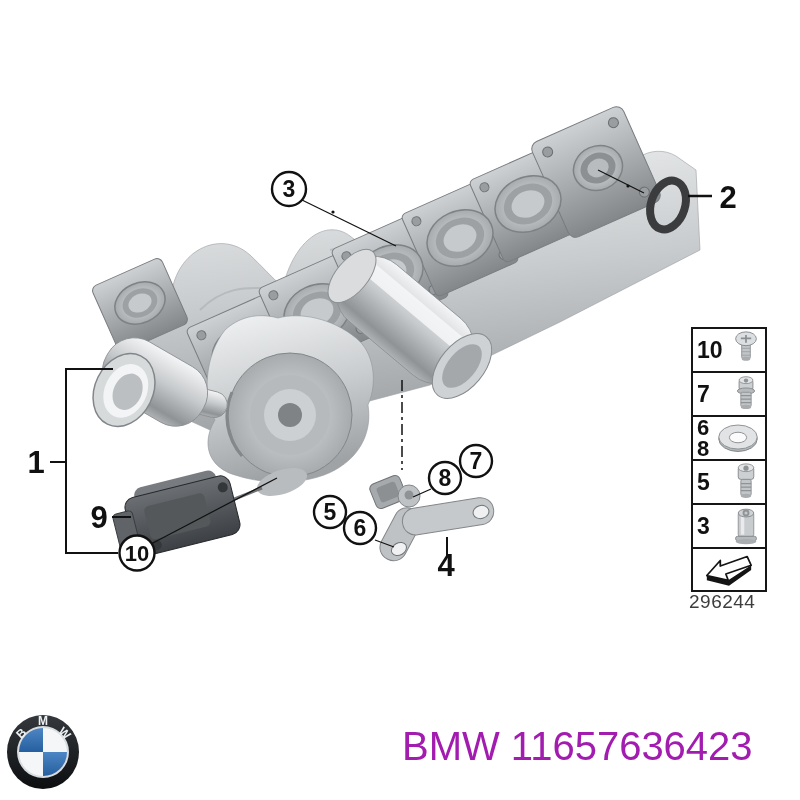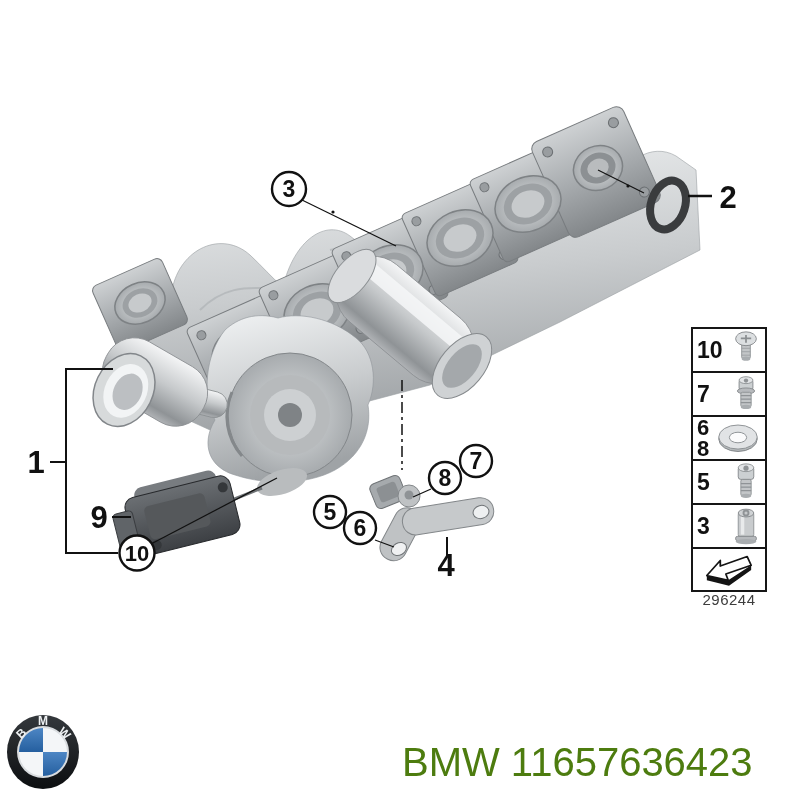--- a/index.html
+++ b/index.html
@@ -14,25 +14,25 @@
           background:#fff;box-sizing:border-box;}
   .legend-row{height:44px;border-bottom:2px solid #161616;display:flex;align-items:center;
               padding:1px 2px 1px 4px;box-sizing:border-box;background:#fff;}
   .legend-row:last-child{border-bottom:none;height:41px;justify-content:center;padding:1px 2px;}
   .legend-label{font-size:23px;font-weight:bold;color:#111;flex:0 0 30px;line-height:1;}
   .legend-label-col{display:flex;flex-direction:column;justify-content:space-between;height:40px;
                     flex:0 0 22px;}
   .legend-label-col span{font-size:22px;font-weight:bold;color:#111;line-height:0.95;}
   .licon{flex:0 0 auto;}
   .row-double .licon{margin-left:-6px;}
-  .drawing-number{position:absolute;left:689px;top:591px;width:80px;text-align:center;
-                  font-size:15px;color:#3d3d3d;letter-spacing:0.5px;}
+  .drawing-number{position:absolute;left:689px;top:591px;width:80px;text-align:left;
+                  font-size:19px;color:#3d3d3d;letter-spacing:0.5px;}
   
   .footer-logo{position:absolute;left:5px;top:712px;width:76px;height:78px;}
-  .part-label{position:absolute;left:402px;top:740px;font-size:40px;color:#4d7c0f;
+  .part-label{position:absolute;left:402px;top:724px;font-size:40px;color:#a21caf;
               font-weight:normal;white-space:nowrap;}
 </style>
 </head>
 <body>
 
 <div class="canvas">
 
   <svg class="art" viewBox="0 0 800 800">
     <defs>
       <linearGradient id="gBody" x1="0" y1="0" x2="0.25" y2="1">

